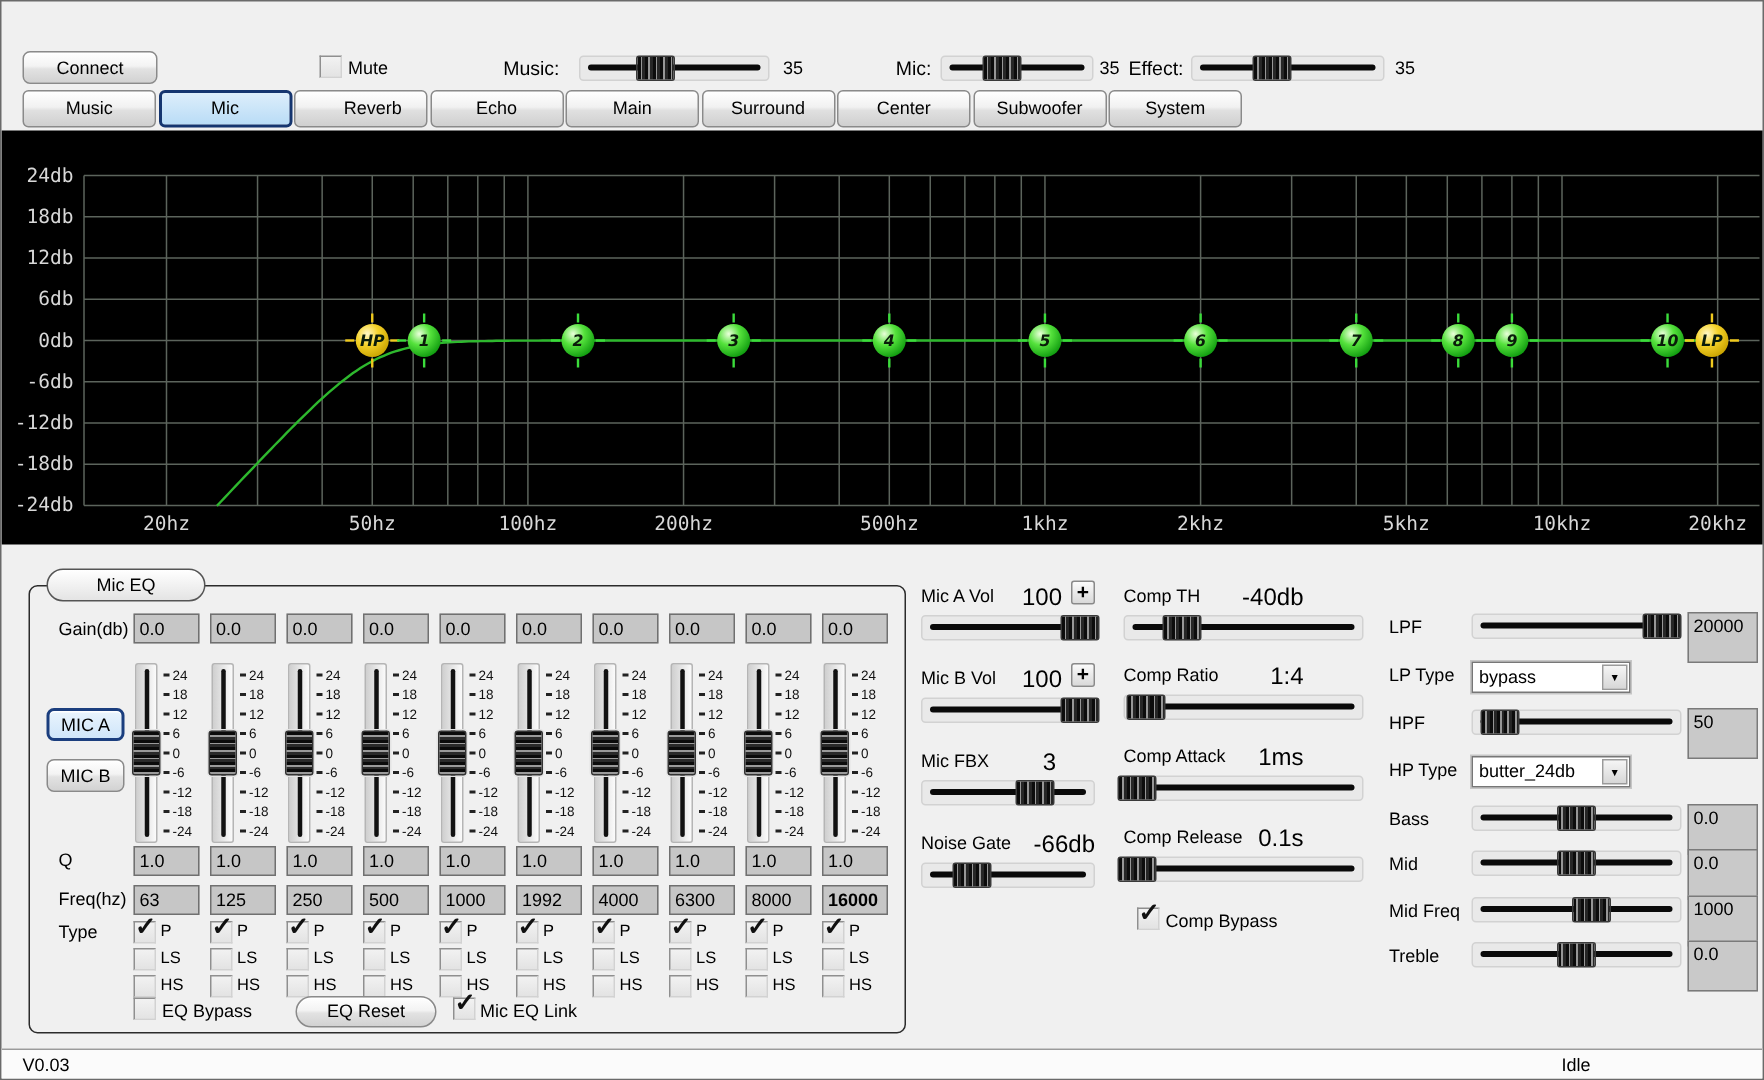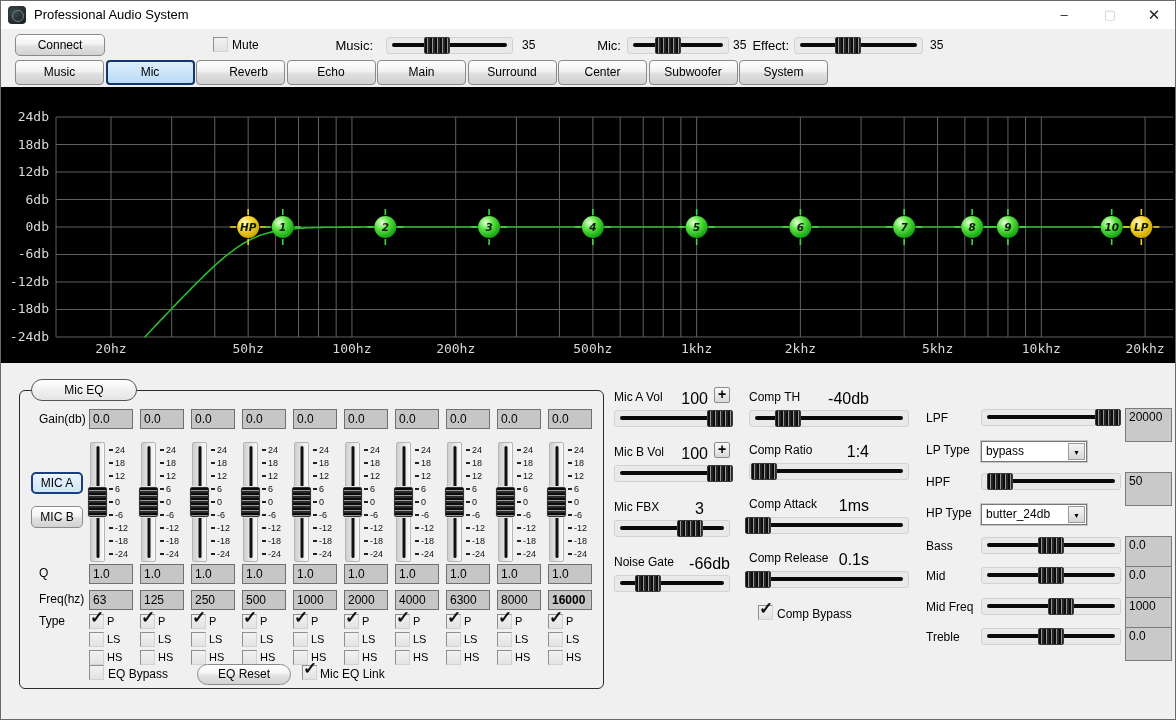--- a/index.html
+++ b/index.html
@@ -91,27 +91,20 @@
   .status-r{position:absolute;left:1040px;top:3px;font-size:12px;}
   
   text.yl,text.xl{fill:#d8d8d8;font-family:"DejaVu Sans Mono",monospace;font-size:13px;}
   text.ml{font-family:"DejaVu Sans",sans-serif;font-style:italic;font-weight:bold;font-size:10.5px;fill:#0a1c0a;text-anchor:middle;}
 </style>
 </head>
 <body>
 
 <div id="window">
 
-  <div class="titlebar">
-    <div class="app-icon"></div>
-    <span class="title-text">Professional Audio System</span>
-    <div class="win-ctl min">–</div>
-    <div class="win-ctl max">▢</div>
-    <div class="win-ctl close">✕</div>
-  </div>
 
   <div class="btn" style="left:14px;top:33px;width:90px;height:22px;line-height:20px;">Connect</div>
   <span id="mute-cb-slot"></span>
   <span class="mute-lbl">Mute</span>
   <div id="toolbar-sliders">
       <span class="tb-lbl" style="left: 328px; width: 44px;">Music:</span>
       <div class="hslider" style="left: 385px; top: 36px; width: 127px;">
         <div class="hline"></div>
         <div class="hthumb" style="left: calc(40% - 13px);"></div>
       </div>
@@ -514,21 +507,21 @@
           <span class="vtick">18</span>
           <span class="vtick">12</span>
           <span class="vtick">6</span>
           <span class="vtick">0</span>
           <span class="vtick">-6</span>
           <span class="vtick">-12</span>
           <span class="vtick">-18</span>
           <span class="vtick">-24</span>
         </div>
         <div class="valbox" style="top: 158px;">1.0</div>
-        <div class="valbox" style="top: 184px;">2000</div>
+        <div class="valbox" style="top: 184px;">1992</div>
         <div class="typechecks">
           <div class="typerow">
             <span class="checkbox checked">
               <span class="mark">✓</span>
             </span>
             <span class="typelbl">P</span>
           </div>
           <div class="typerow">
             <span class="checkbox"></span>
             <span class="typelbl">LS</span>
@@ -821,17 +814,21 @@
       </div>
       <div class="outbox" style="left: 1124px; top: 596px;">1000</div>
       <span class="lbl" style="left: 925px; top: 629px;">Treble</span>
       <div class="hslider" style="left: 980px; top: 627px; width: 140px;">
         <div class="hline"></div>
         <div class="hthumb" style="left: calc(50% - 13px);"></div>
       </div>
       <div class="outbox" style="left: 1124px; top: 626px;">0.0</div>
     </div>
 
+  <div class="statusbar">
+    <span class="status-l">V0.03</span>
+    <span class="status-r">Idle</span>
+  </div>
 <span class="checkbox" style="position: absolute; left: 212px; top: 36px;"></span><span class="checkbox" style="position: absolute; left: 88px; top: 664px;"></span><span class="checkbox checked" style="position: absolute; left: 301px; top: 664px;">
       <span class="mark">✓</span>
     </span><span class="checkbox checked" style="position: absolute; left: 757px; top: 604px;">
       <span class="mark">✓</span>
     </span></div>
 
 </body></html>

